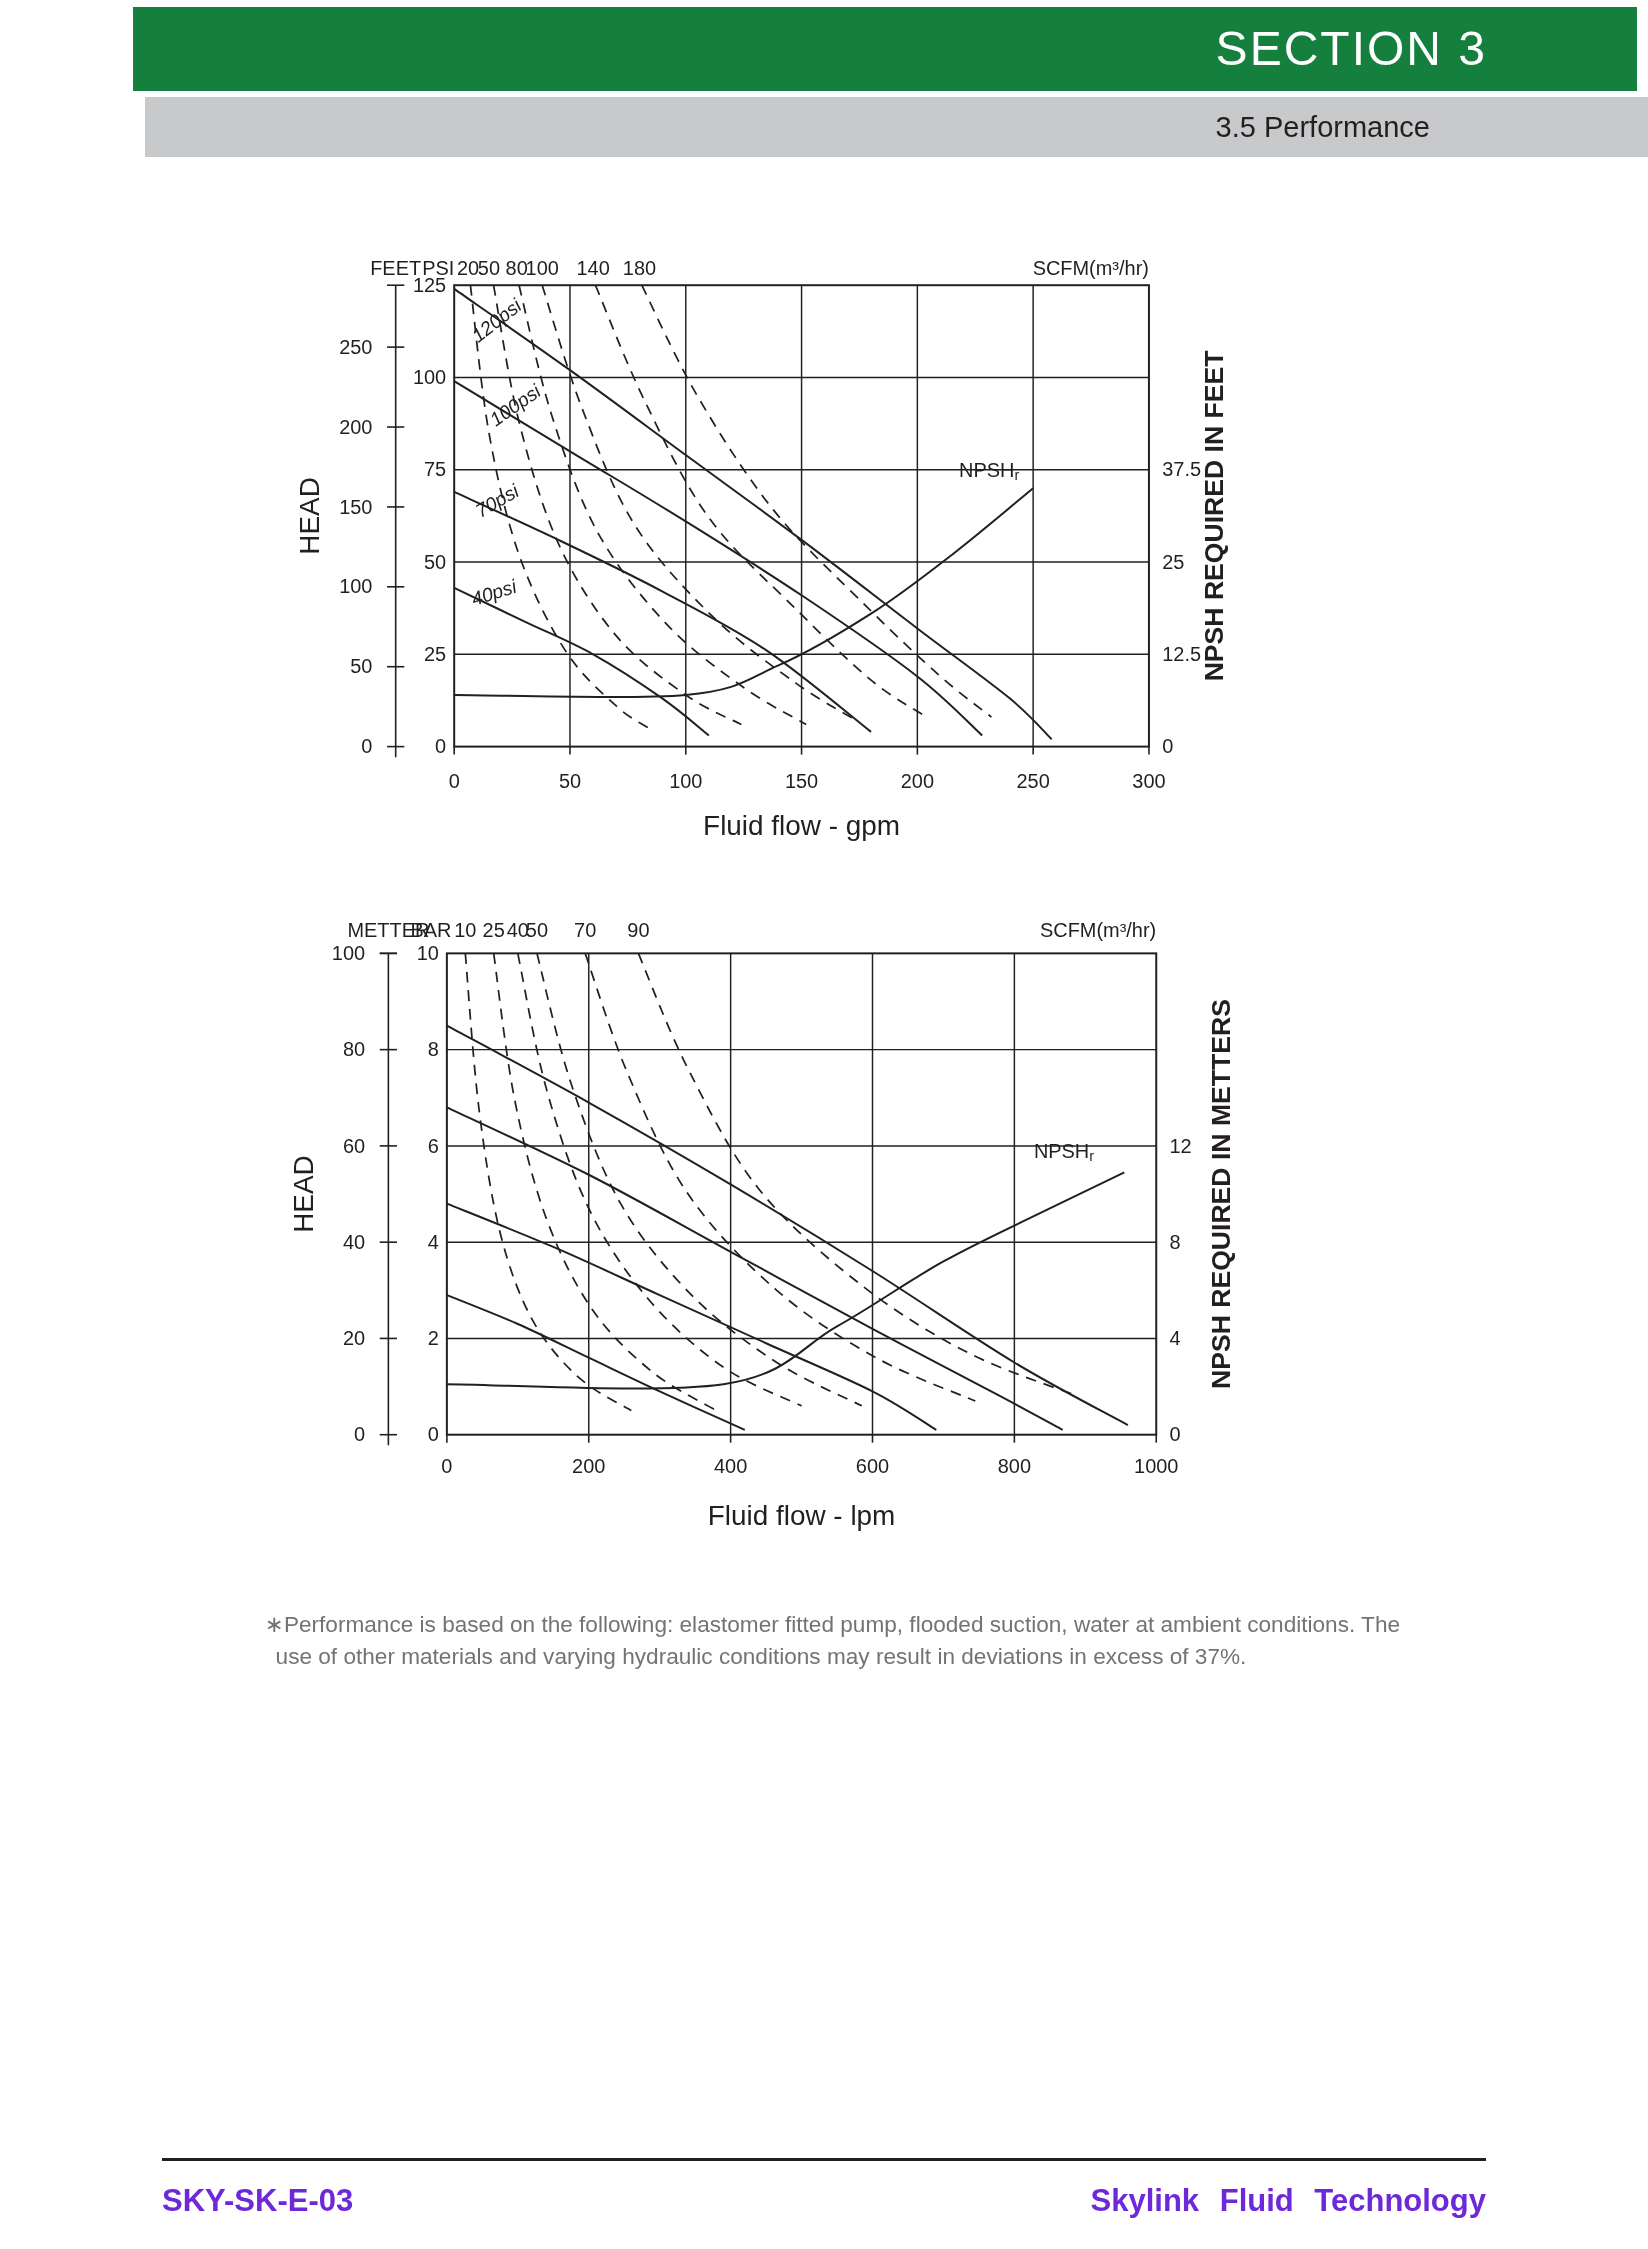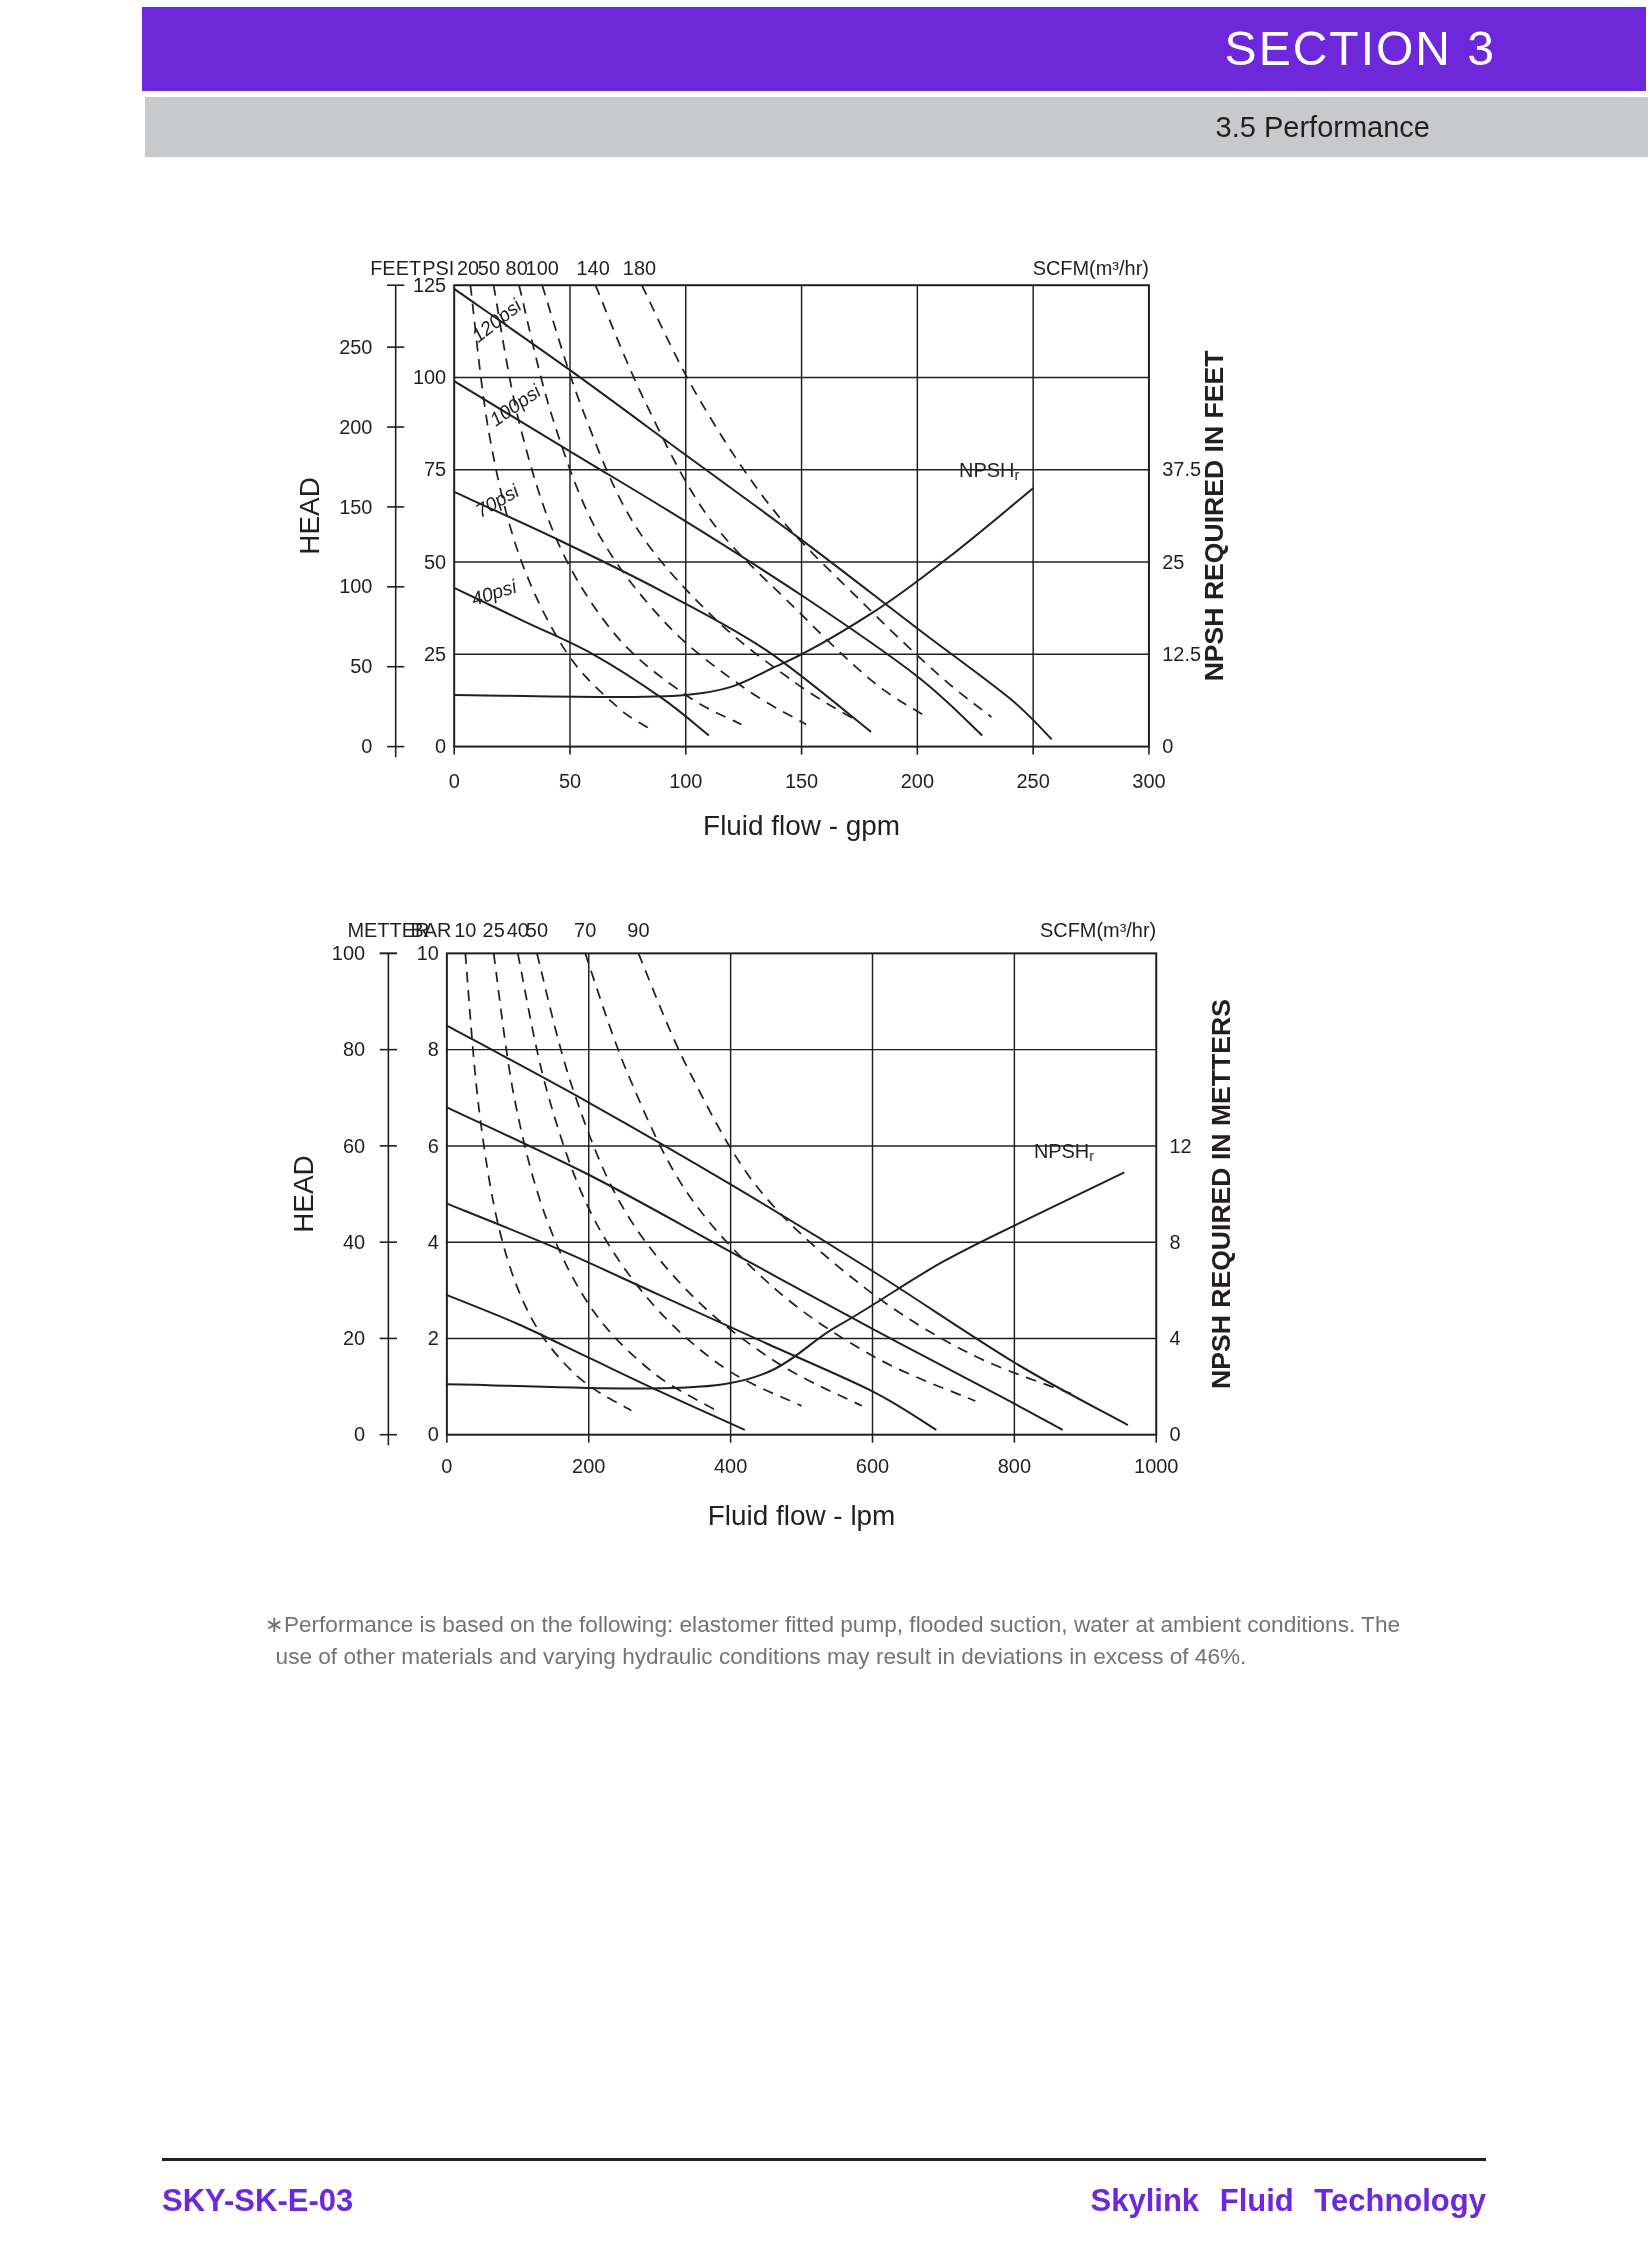--- a/index.html
+++ b/index.html
@@ -1,18 +1,18 @@
 <!DOCTYPE html>
 <html style="font-size:10.6px"><head>
 <meta charset="utf-8">
 <style>
   html,body{margin:0;padding:0;background:#ffffff;}
   .page{position:relative;width:1649px;height:2250px;background:#ffffff;
         font-family:"Liberation Sans","DejaVu Sans",sans-serif;color:#231f20;overflow:hidden;}
-  .header-bar{position:absolute;left:142px;top:6.6px;width:1504px;height:84px;background:#6d28d9;
+  .header-bar{position:absolute;left:133px;top:6.6px;width:1504px;height:84px;background:#15803d;
         display:flex;align-items:center;justify-content:flex-end;padding-right:150px;box-sizing:border-box;}
   .header-bar .hdr-text{color:#ffffff;font-size:48px;letter-spacing:2px;}
   .subheader-bar{position:absolute;left:145px;top:97px;width:1504px;height:60px;background:#c8c9cb;
         display:flex;align-items:center;justify-content:flex-end;padding-right:219px;box-sizing:border-box;padding-left:8px;}
   .subheader-bar .sub-text{font-size:29px;color:#231f20;}
   #charts{position:absolute;left:0;top:0;}
   #charts text{font-family:"Liberation Sans","DejaVu Sans",sans-serif;}
   .footnote{position:absolute;left:265px;top:1609px;width:1170px;font-size:22.6px;line-height:32px;color:#737373;}
   .fn2{padding-left:10.6px;}
   .footer-rule{position:absolute;left:162px;top:2158px;width:1324px;height:2.7px;background:#231f20;}
@@ -204,21 +204,21 @@
         <path d="M 672 2081.98 C 741.4 2082.0 990.3 2096.5 1088.1 2082.0 C 1185.9 2067.5 1203.7 2025.9 1258.8 1995.1 C 1314.0 1964.3 1365.6 1926.9 1418.9 1897.4 C 1472.3 1867.8 1533.6 1840.0 1578.9 1817.7 C 1624.3 1795.4 1672.3 1772.5 1691.0 1763.4" stroke="#231f20" stroke-width="3" fill="none"></path>
         <text x="1600.29" y="1741.7" fill="#231f20" font-size="30" text-anchor="middle">NPSH<tspan font-size="22" dy="5">r</tspan></text>
         <text x="1205.5" y="2294" fill="#231f20" font-size="42" text-anchor="middle">Fluid flow - lpm</text>
         <text x="470" y="1796" fill="#231f20" font-size="42" text-anchor="middle" transform="rotate(-90 470 1796)">HEAD</text>
         <text x="1850" y="1796" fill="#231f20" font-size="40" text-anchor="middle" transform="rotate(-90 1850 1796)" font-weight="bold">NPSH REQUIRED IN METTERS</text>
       </g>
     </svg>
 
   <div class="footnote">
     <div>∗Performance is based on the following: elastomer fitted pump, flooded suction, water at ambient conditions. The</div>
-    <div class="fn2">use of other materials and varying hydraulic conditions may result in deviations in excess of 46%.</div>
+    <div class="fn2">use of other materials and varying hydraulic conditions may result in deviations in excess of 37%.</div>
   </div>
 
   <div class="footer-rule"></div>
   <div class="footer-row">
     <span>SKY-SK-E-03</span>
     <span class="company">Skylink Fluid Technology</span>
   </div>
 
 </div>
 

